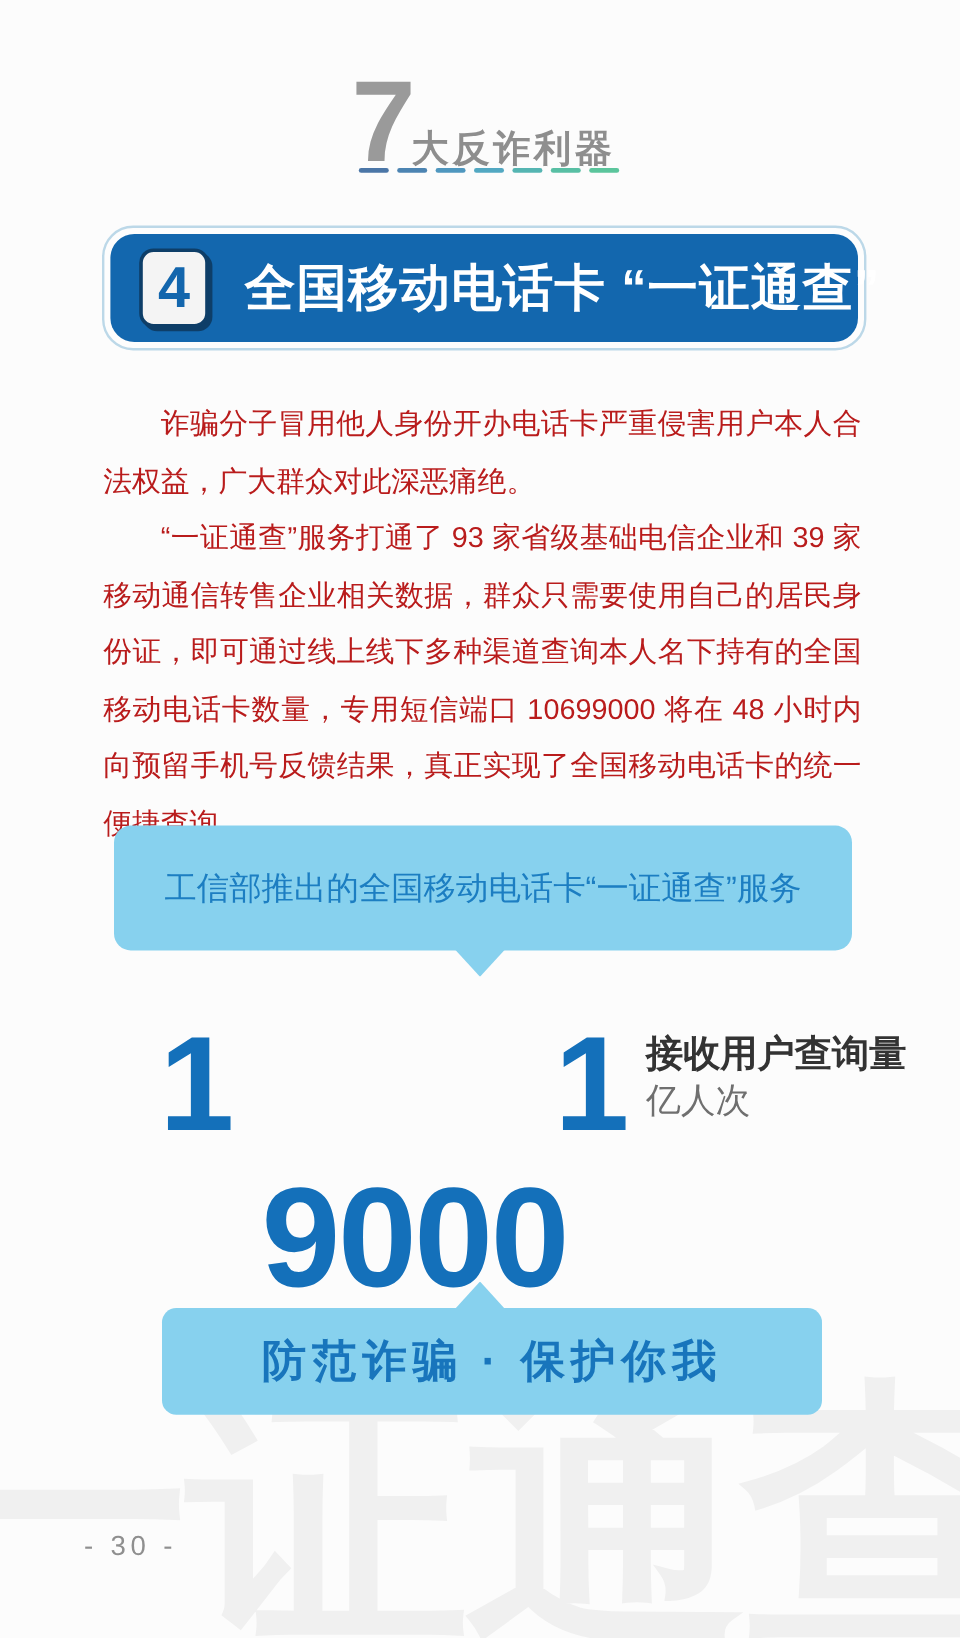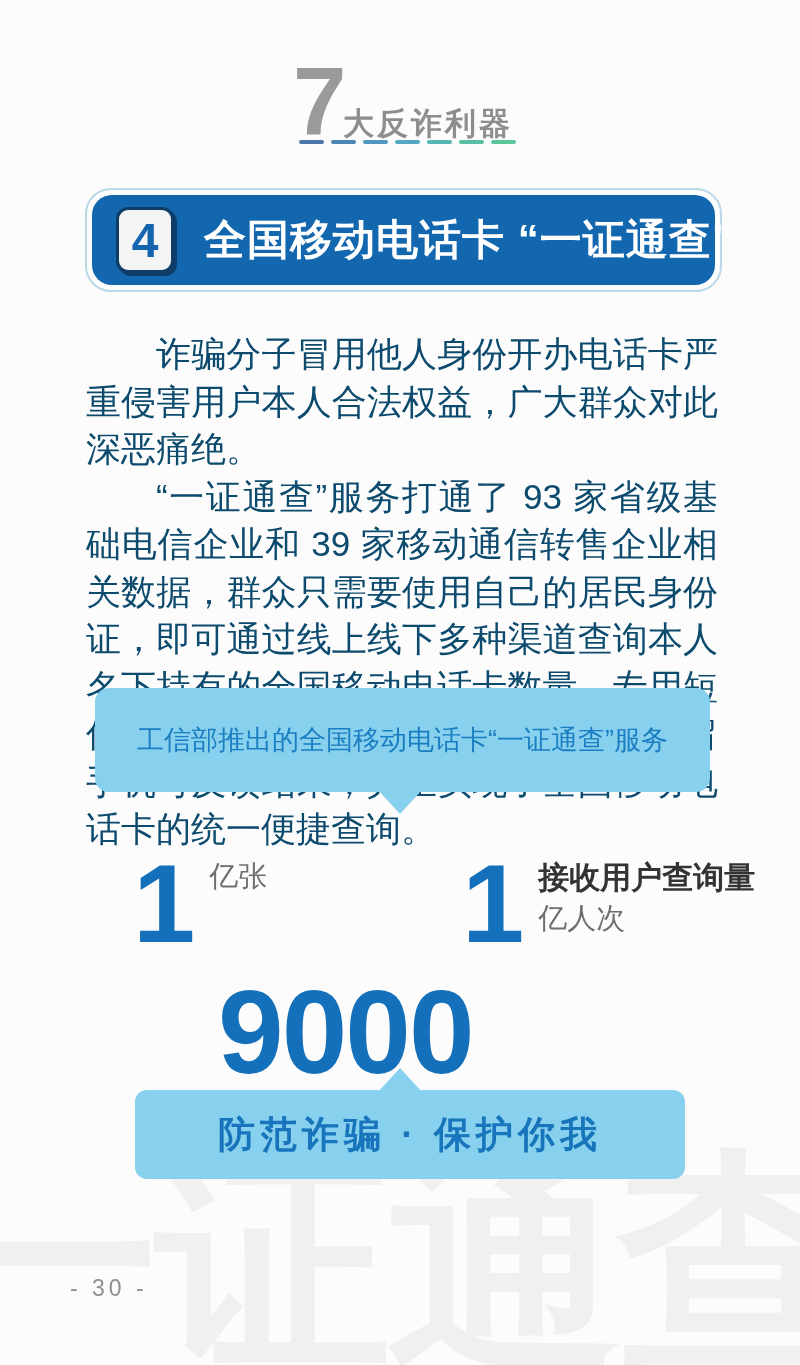--- a/index.html
+++ b/index.html
@@ -55,21 +55,21 @@
     font-size:48px; font-weight:bold; color:#1366ad;
   }
   .banner-title {
     margin-left:30px; color:#ffffff; font-size:42px; font-weight:bold;
     letter-spacing:1px; white-space:nowrap;
   }
 
   
   .body-text { position:absolute; left:86px; top:330px; width:632px; }
   .body-text p {
-    font-size:35px; line-height:47.5px; color:#0c4a6e;
+    font-size:24px; line-height:47.5px; color:#b91c1c;
     text-align:justify; text-indent:2em;
   }
 
   
   .callout {
     position:absolute; left:95px; top:688px; width:615px; height:104px;
     background:#87d1ee; border-radius:14px;
     display:flex; flex-direction:column; align-items:center; justify-content:center;
     gap:2px;
   }
@@ -148,21 +148,20 @@
   </div>
 
   <div class="callout" style="background: rgb(135, 209, 238);">
     <div style="color: rgb(28, 126, 194);">工信部推出的全国移动电话卡“一证通查”服务</div>
   </div>
   <div class="pointer-down" style="background: rgb(135, 209, 238);"></div>
 
   <div class="stat stat-1">
     <div class="stat-num" style="color: rgb(20, 112, 186);">1</div>
     <div class="stat-text">
-      <div class="stat-unit">亿张</div>
     </div>
   </div>
 
   <div class="stat stat-2">
     <div class="stat-num" style="color: rgb(20, 112, 186);">1</div>
     <div class="stat-text">
       <div class="stat-label">接收用户查询量</div>
       <div class="stat-unit">亿人次</div>
     </div>
   </div>

